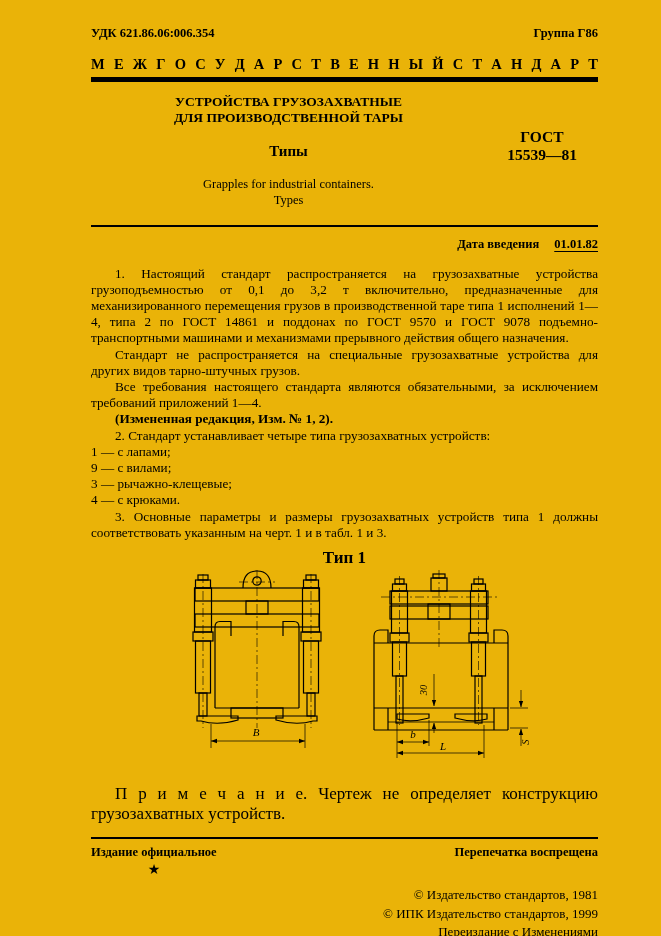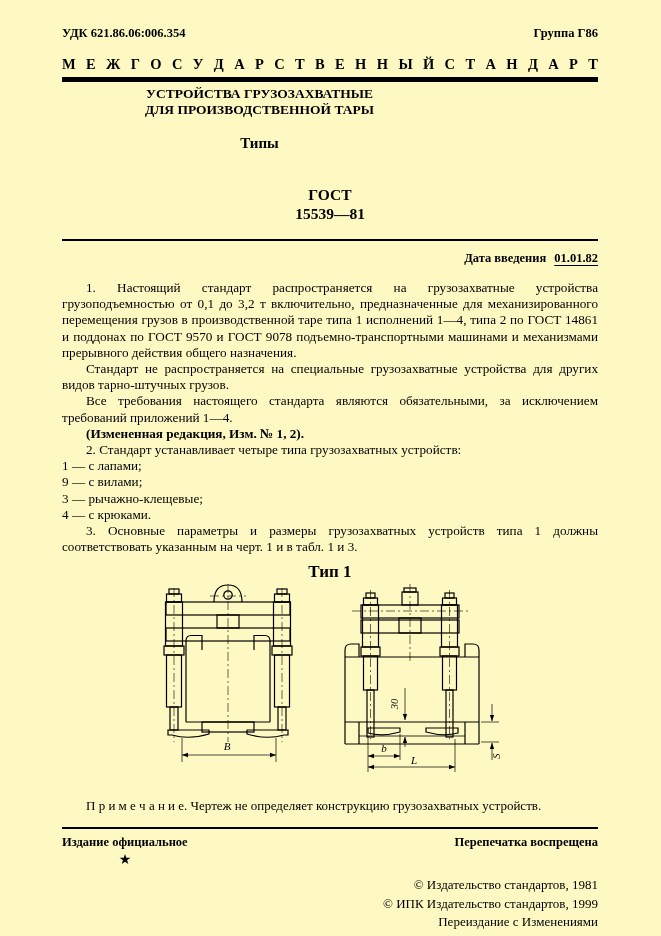--- a/index.html
+++ b/index.html
@@ -1,44 +1,44 @@
 <!DOCTYPE html>
 <html><head>
 <meta charset="utf-8">
 <style>
   html,body{margin:0;padding:0;background:#e8e8e8;}
   .page{
-    width:661px;height:936px;background:#fef9c3;margin:0 auto;
+    width:661px;height:936px;background:#eab308;margin:0 auto;
     font-family:"Liberation Serif", serif;color:#000;
-    box-sizing:border-box;padding:26px 63px 0 62px;
+    box-sizing:border-box;padding:26px 63px 0 91px;
     position:relative;overflow:hidden;
   }
   .hdr-row{display:flex;justify-content:space-between;font-weight:bold;font-size:12.5px;}
   .std-heading{
     margin-top:15px;font-weight:bold;font-size:14.5px;
     text-align:justify;text-align-last:justify;
   }
   .bar{height:5px;background:#000;margin-top:4px;}
-  .title-grid{display:flex;margin-top:4px;flex-direction:column;}
+  .title-grid{display:flex;margin-top:12px;}
   .title-left{width:395px;text-align:center;}
   .t1{font-weight:bold;font-size:13.5px;line-height:1.2;}
   .t-sub{font-weight:bold;font-size:15px;margin-top:17px;}
   .t-en{font-size:12.5px;margin-top:17px;line-height:1.25;}
   .gost-block{flex:1;text-align:center;font-weight:bold;font-size:15.5px;line-height:1.18;margin-top:34px;}
   .rule{height:2px;background:#000;margin-top:16px;}
   .date-line{text-align:right;font-weight:bold;font-size:12.5px;margin-top:10px;}
-  .date-value{text-decoration:underline;text-underline-offset:3px;margin-left:8px;}
+  .date-value{text-decoration:underline;text-underline-offset:3px;margin-left:15px;}
   .body-text{margin-top:14px;font-size:13.2px;line-height:16.2px;text-align:justify;}
   .para{text-indent:24px;}
   .para-bold{font-weight:bold;text-indent:24px;}
   .list-item{text-indent:0;}
   .type-label{text-align:center;font-weight:bold;font-size:17px;margin-top:7px;}
   .drawing{display:block;margin:2px auto 0;}
   .fig-caption{text-align:center;font-size:12.5px;margin-top:2px;}
-  .note-line{margin-top:14px;font-size:13px;text-indent:24px;text-align:justify;}
+  .note-line{margin-top:14px;font-size:17px;text-indent:24px;text-align:justify;}
   .foot-rule{height:2px;background:#000;margin-top:13px;}
   .foot-row{display:flex;justify-content:space-between;font-weight:bold;font-size:12.5px;margin-top:6px;}
   .star{margin-left:48px;font-size:14px;line-height:1;margin-top:3px;width:30px;text-align:center;}
   .copyright{text-align:right;font-size:13px;line-height:1.42;margin-top:9px;}
   svg text{font-family:"Liberation Serif", serif;fill:#000;stroke:none;}
 </style>
 </head>
 <body>
 
 <div class="page">
@@ -51,20 +51,24 @@
   <div class="std-heading">М Е Ж Г О С У Д А Р С Т В Е Н Н Ы Й С Т А Н Д А Р Т</div>
   <div class="bar"></div>
 
   <div class="title-grid">
     <div class="title-left">
       <div class="t1">
         <span>УСТРОЙСТВА ГРУЗОЗАХВАТНЫЕ</span><br>
         <span>ДЛЯ ПРОИЗВОДСТВЕННОЙ ТАРЫ</span>
       </div>
       <div class="t-sub">Типы</div>
+      <div class="t-en">
+        <span>Grapples for industrial containers.</span><br>
+        <span>Types</span>
+      </div>
     </div>
     <div class="gost-block">
       <div>ГОСТ</div>
       <div>15539—81</div>
     </div>
   </div>
 
   <div class="rule"></div>
 
   <div class="date-line">

